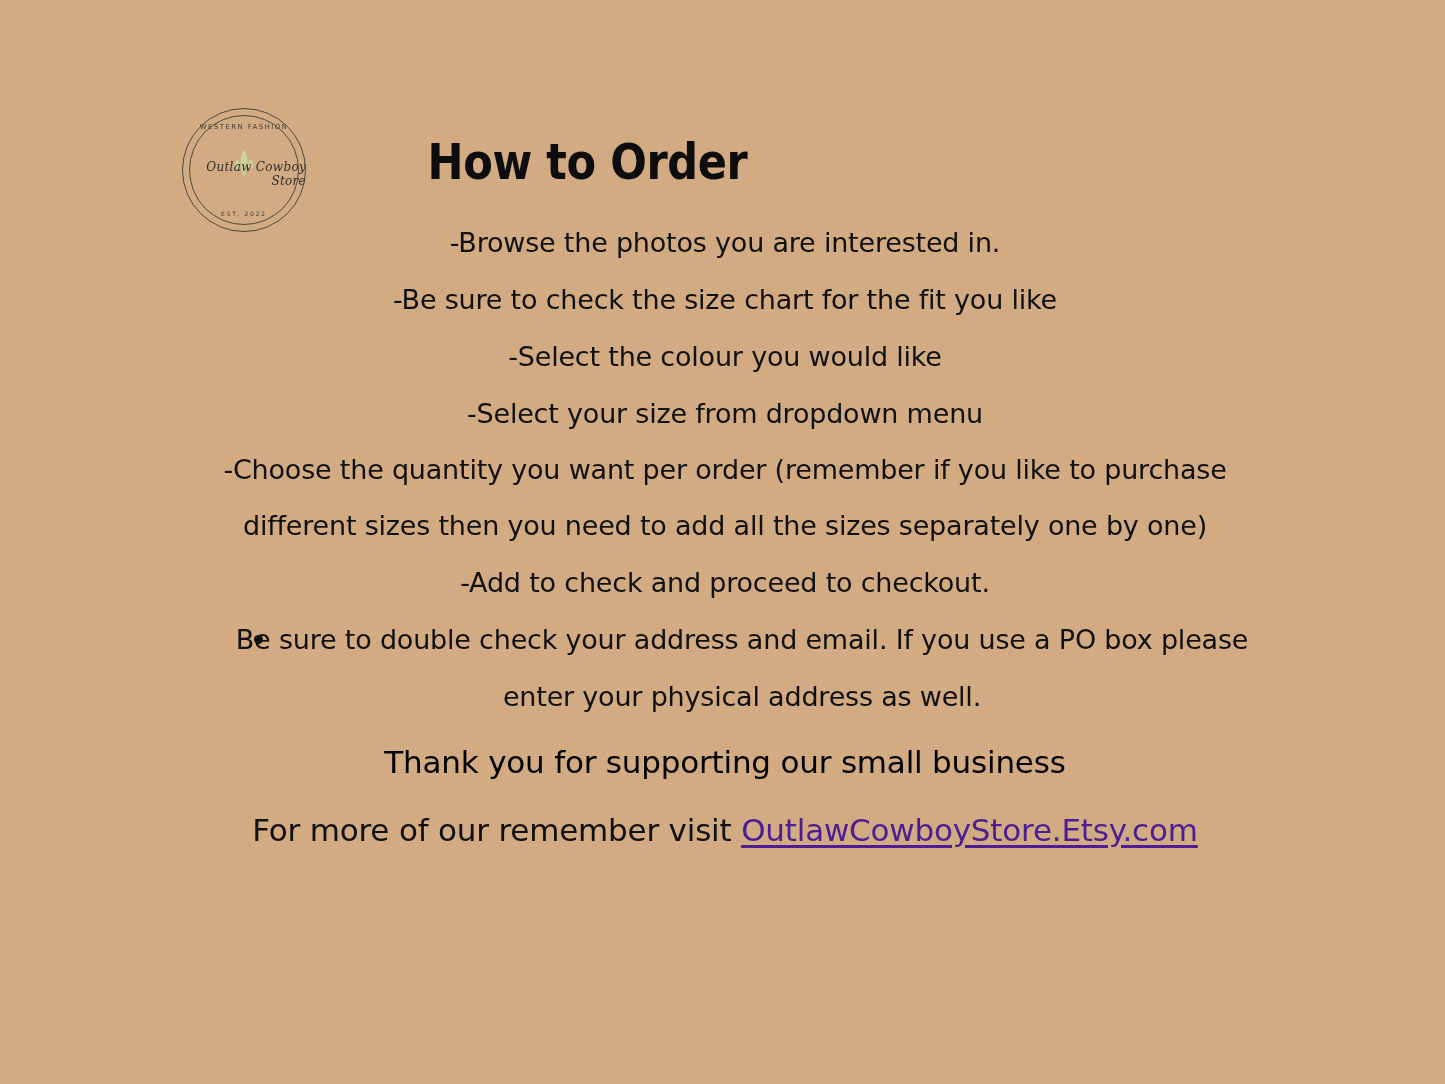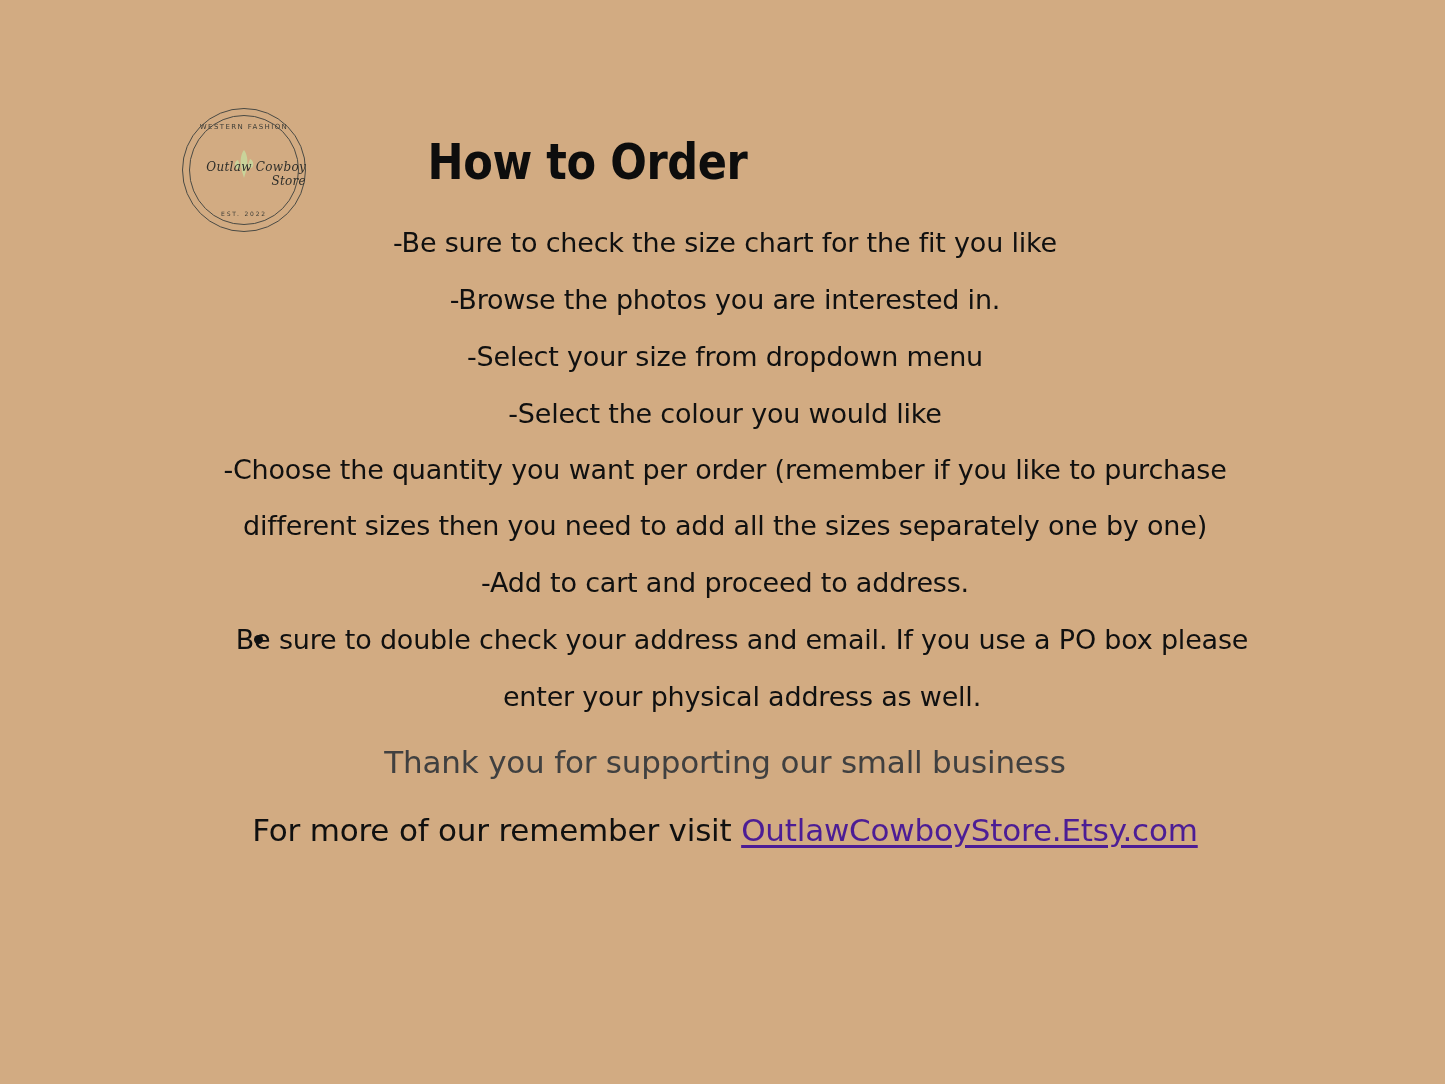--- a/index.html
+++ b/index.html
@@ -126,21 +126,21 @@
     left: 68px;
     top: 24px;
     width: 9px;
     height: 9px;
     background: #101010;
     border-radius: 50%;
   }
   .thanks {
     font-size: 31px;
     line-height: 74px;
-    color: #404040;
+    color: #000000;
     letter-spacing: -0.2px;
   }
   .visit {
     font-size: 31px;
     line-height: 62px;
     color: #101010;
     letter-spacing: -0.2px;
   }
   .link {
     color: #4c1d95;
@@ -164,26 +164,26 @@
         <path d="M21 11 C24 12 25 16 23.5 19 C22 21 19.5 20.5 18.5 18" fill="#c9d39a"></path>
       </svg>
     </div>
     <div class="logo-name">Outlaw Cowboy Store</div>
     <div class="logo-bottom-text">EST. 2022</div>
   </div>
 
   <div class="title">How to Order</div>
 
   <div class="body-block">
+    <div class="line">-Browse the photos you are interested in.</div>
     <div class="line">-Be sure to check the size chart for the fit you like</div>
-    <div class="line">-Browse the photos you are interested in.</div>
+    <div class="line">-Select the colour you would like</div>
     <div class="line">-Select your size from dropdown menu</div>
-    <div class="line">-Select the colour you would like</div>
     <div class="line para">-Choose the quantity you want per order (remember if you like to purchase different sizes then you need to add all the sizes separately one by one)</div>
-    <div class="line">-Add to cart and proceed to address.</div>
+    <div class="line">-Add to check and proceed to checkout.</div>
     <div class="bullet-line">
       <span class="bullet-dot"></span>
       <span>Be sure to double check your address and email. If you use a PO box please enter your physical address as well.</span>
     </div>
     <div class="thanks">Thank you for supporting our small business</div>
     <div class="visit">
       <span>For more of our remember visit </span><span class="link">OutlawCowboyStore.Etsy.com</span>
     </div>
   </div>
 

